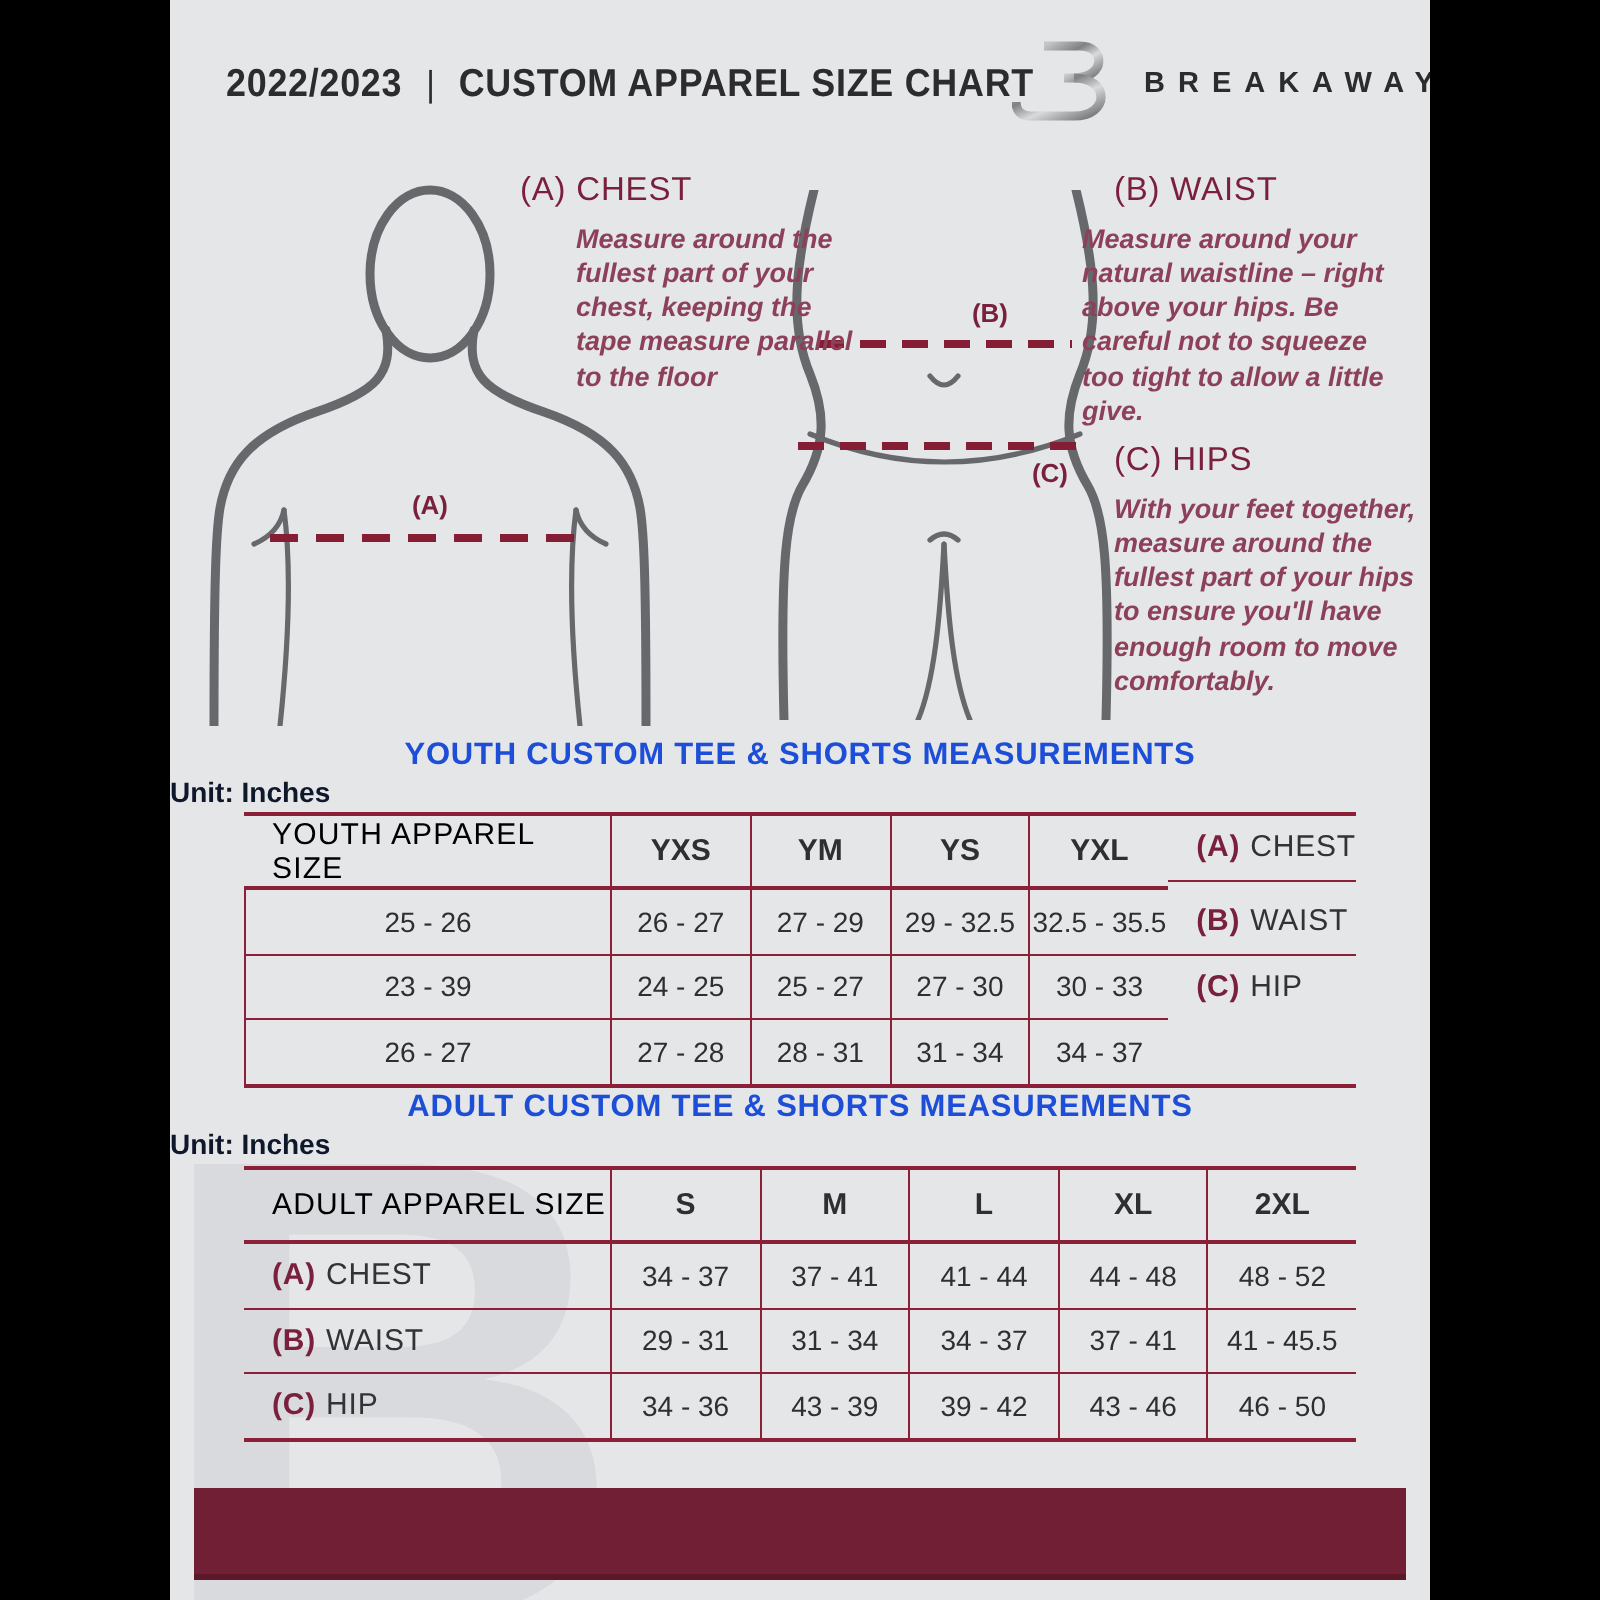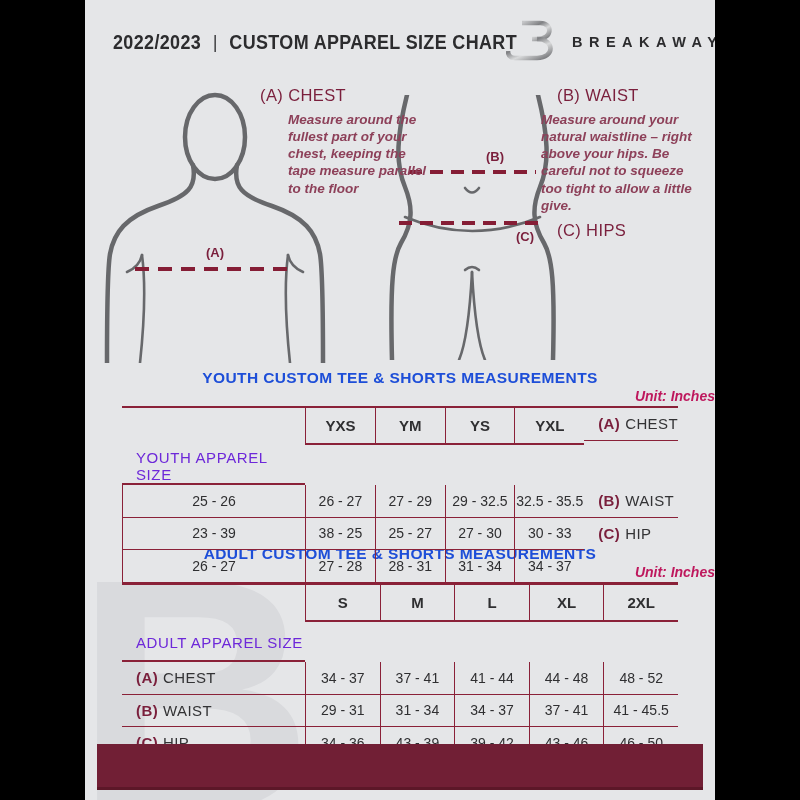--- a/index.html
+++ b/index.html
@@ -16,34 +16,34 @@
   .logo{position:absolute;left:421px;top:16px;}
 
   
   .ins-h{position:absolute;font-size:16.5px;font-weight:400;letter-spacing:.4px;color:#7a1f3c;}
   .ins-b{position:absolute;font-size:13.5px;font-style:italic;font-weight:600;line-height:1.27;color:#8d4059;}
   .figure{position:absolute;}
 
   
   .sec-title{position:absolute;width:630px;text-align:center;font-size:15.5px;font-weight:700;
              letter-spacing:.4px;color:#1d4ed8;}
-  .sec-unit{position:absolute;width:630px;text-align:right;font-size:14px;font-style:italic;
-            font-weight:600;color:#be185d;}
+  .sec-unit{position:absolute;width:630px;text-align:left;font-size:14px;
+            font-weight:600;color:#0f172a;}
 
   
   .sizetable{position:absolute;left:37px;width:556px;display:grid;
              grid-template-columns:183px repeat(5,1fr);
              border-top:2px solid #8a2138;border-bottom:2px solid #8a2138;z-index:2;}
   .cell{display:flex;align-items:center;justify-content:center;height:35px;font-size:14px;color:#2f2f31;}
   .cell.vline{border-left:1.5px solid #8a2138;}
   .cell.hline{border-bottom:1.5px solid #8a2138;}
   .cell.hdln{border-bottom:2px solid #8a2138;}
   .cell.lbl{justify-content:flex-start;padding-left:14px;}
   .th{font-weight:700;font-size:15px;}
-  .th.lbl{font-weight:400;font-size:15px;letter-spacing:.6px;color:#6d28d9;margin-top:40px;}
+  .th.lbl{font-weight:400;font-size:15px;letter-spacing:.6px;color:#000000;}
   .rlbl{font-size:15px;letter-spacing:.4px;color:#333335;}
   .rlbl .pfx{color:#7a1f3c;font-weight:800;margin-right:5px;}
   .cell.row{height:31.5px;}
 
   
   .watermark{position:absolute;left:-10px;top:530px;font-size:330px;font-weight:700;
              color:#d9dadd;z-index:1;line-height:1;}
   .footer-bar{position:absolute;left:12px;top:744px;width:606px;height:43px;background:#711f35;
               border-bottom:3px solid #5c1728;z-index:3;}
 
@@ -112,20 +112,21 @@
       <text x="140" y="146" text-anchor="middle" font-size="13" font-weight="bold" fill="#7a1f3c">(C)</text>
     </svg>
 
     <div class="ins-h" style="left:175px;top:86px;">(A) CHEST</div>
     <div class="ins-b" style="left:175px;top:111px;width:148px;margin-left:28px;">Measure around the fullest part of your chest, keeping the tape measure parallel to the floor</div>
 
     <div class="ins-h" style="left:472px;top:86px;">(B) WAIST</div>
     <div class="ins-b" style="left:456px;top:111px;width:160px;">Measure around your natural waistline – right above your hips. Be careful not to squeeze too tight to allow a little give.</div>
 
     <div class="ins-h" style="left:472px;top:221px;">(C) HIPS</div>
+    <div class="ins-b" style="left:472px;top:246px;width:158px;">With your feet together, measure around the fullest part of your hips to ensure you'll have enough room to move comfortably.</div>
 
     <div class="sec-title" style="top:369px;">YOUTH CUSTOM TEE &amp; SHORTS MEASUREMENTS</div>
     <div class="sec-unit" style="top:388px;">Unit: Inches</div>
 
     <div class="sizetable" style="top:406px;">
       <div class="cell th lbl hdln">YOUTH APPAREL SIZE</div>
       <div class="cell th vline hdln">YXS</div>
       <div class="cell th vline hdln">YM</div>
       <div class="cell th vline hdln">YS</div>
       <div class="cell th vline hdln">YXL</div>
@@ -138,21 +139,21 @@
       <div class="cell row vline hline">26 - 27</div>
       <div class="cell row vline hline">27 - 29</div>
       <div class="cell row vline hline">29 - 32.5</div>
       <div class="cell row vline hline">32.5 - 35.5</div>
 
       <div class="cell row lbl hline rlbl">
         <span class="pfx">(B)</span>
         <span>WAIST</span>
       </div>
       <div class="cell row vline hline">23 - 39</div>
-      <div class="cell row vline hline">38 - 25</div>
+      <div class="cell row vline hline">24 - 25</div>
       <div class="cell row vline hline">25 - 27</div>
       <div class="cell row vline hline">27 - 30</div>
       <div class="cell row vline hline">30 - 33</div>
 
       <div class="cell row lbl rlbl">
         <span class="pfx">(C)</span>
         <span>HIP</span>
       </div>
       <div class="cell row vline">26 - 27</div>
       <div class="cell row vline">27 - 28</div>

